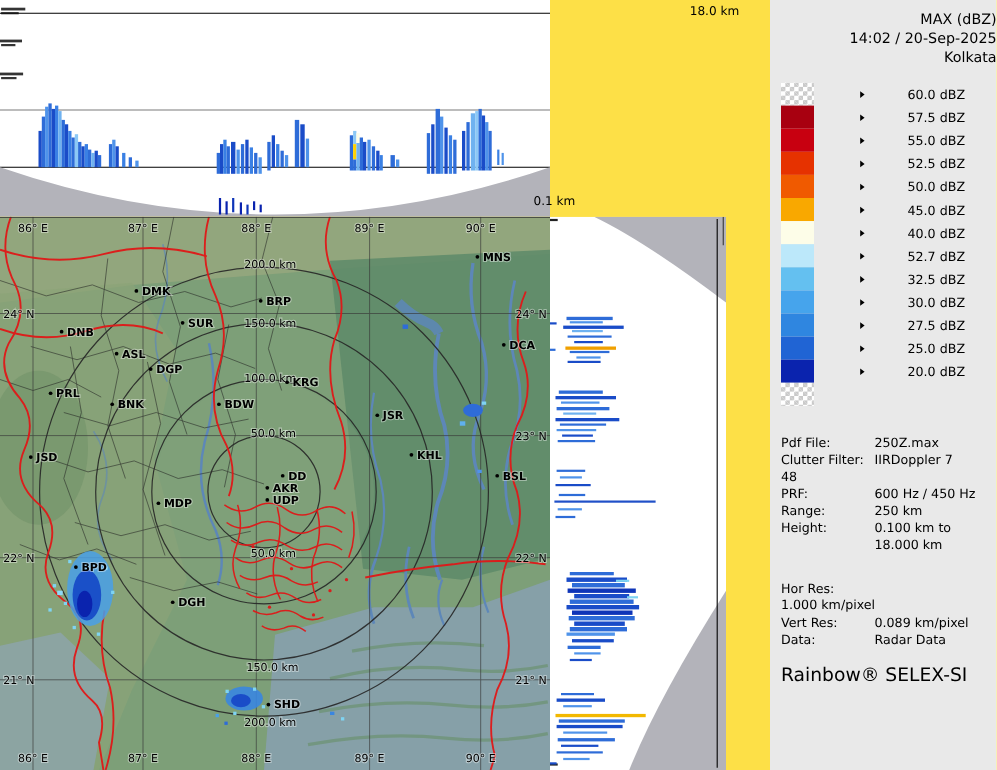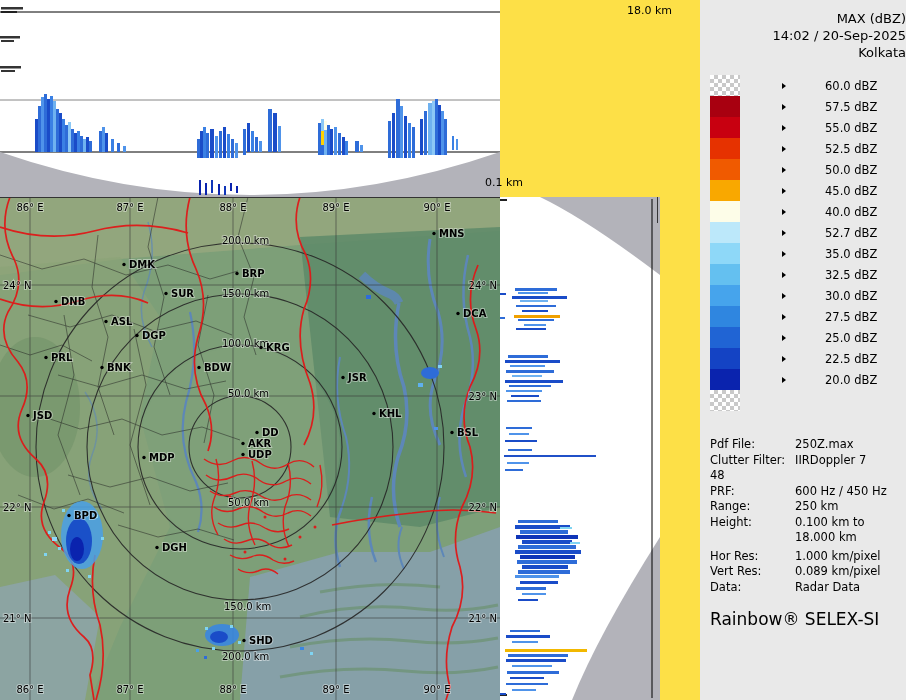--- a/index.html
+++ b/index.html
@@ -19,21 +19,21 @@
   .checker{background-color:#fff;
     background-image:linear-gradient(45deg,#c9c9c9 25%,transparent 25%,transparent 75%,#c9c9c9 75%),
                      linear-gradient(45deg,#c9c9c9 25%,transparent 25%,transparent 75%,#c9c9c9 75%);
     background-size:8px 8px;background-position:0 0,4px 4px;}
   .arrow{width:0;height:0;border-left:4px solid #000;border-top:3px solid transparent;border-bottom:3px solid transparent;margin:0 3px 0 6px;flex:none;}
   .legend-label{font-size:11.5px;}
   #info{margin:26px 0 0 10px;font-size:11.5px;line-height:15.5px;}
   .info-row{display:flex;}
   .info-row .lbl{width:85px;flex:none;}
   .info-row .val{white-space:nowrap;}
-  .gap{margin-top:3px;}
+  .gap{margin-top:24px;flex-direction:column;}
   #brand{margin:14px 0 8px 10px;font-size:17px;}
   svg text{font-family:"DejaVu Sans","Liberation Sans",sans-serif;}
   .maplabel{font-size:10px;fill:#000;stroke:#ffffff;stroke-opacity:.4;stroke-width:2px;paint-order:stroke;}
   .citylabel{font-weight:bold;}
 </style>
 </head>
 <body>
 
 <div id="app">
 
@@ -456,48 +456,38 @@
           <div class="swatch" style="background: rgb(253, 253, 232);"></div>
           <span class="arrow"></span>
           <span class="legend-label">40.0 dBZ</span>
         </div>
         <div class="legend-row">
           <div class="swatch" style="background: rgb(188, 232, 250);"></div>
           <span class="arrow"></span>
           <span class="legend-label">52.7 dBZ</span>
         </div>
         <div class="legend-row">
-          <div class="swatch" style="background: rgb(142, 216, 248);"></div>
-          <span class="arrow"></span>
-          <span class="legend-label">35.0 dBZ</span>
-        </div>
-        <div class="legend-row">
           <div class="swatch" style="background: rgb(100, 192, 240);"></div>
           <span class="arrow"></span>
           <span class="legend-label">32.5 dBZ</span>
         </div>
         <div class="legend-row">
           <div class="swatch" style="background: rgb(70, 164, 236);"></div>
           <span class="arrow"></span>
           <span class="legend-label">30.0 dBZ</span>
         </div>
         <div class="legend-row">
           <div class="swatch" style="background: rgb(47, 134, 224);"></div>
           <span class="arrow"></span>
           <span class="legend-label">27.5 dBZ</span>
         </div>
         <div class="legend-row">
           <div class="swatch" style="background: rgb(32, 100, 212);"></div>
           <span class="arrow"></span>
           <span class="legend-label">25.0 dBZ</span>
-        </div>
-        <div class="legend-row">
-          <div class="swatch" style="background: rgb(20, 67, 196);"></div>
-          <span class="arrow"></span>
-          <span class="legend-label">22.5 dBZ</span>
         </div>
         <div class="legend-row">
           <div class="swatch" style="background: rgb(10, 35, 174);"></div>
           <span class="arrow"></span>
           <span class="legend-label">20.0 dBZ</span>
         </div>
         <div class="legend-row">
           <div class="swatch checker"></div>
         </div>
       </div>

